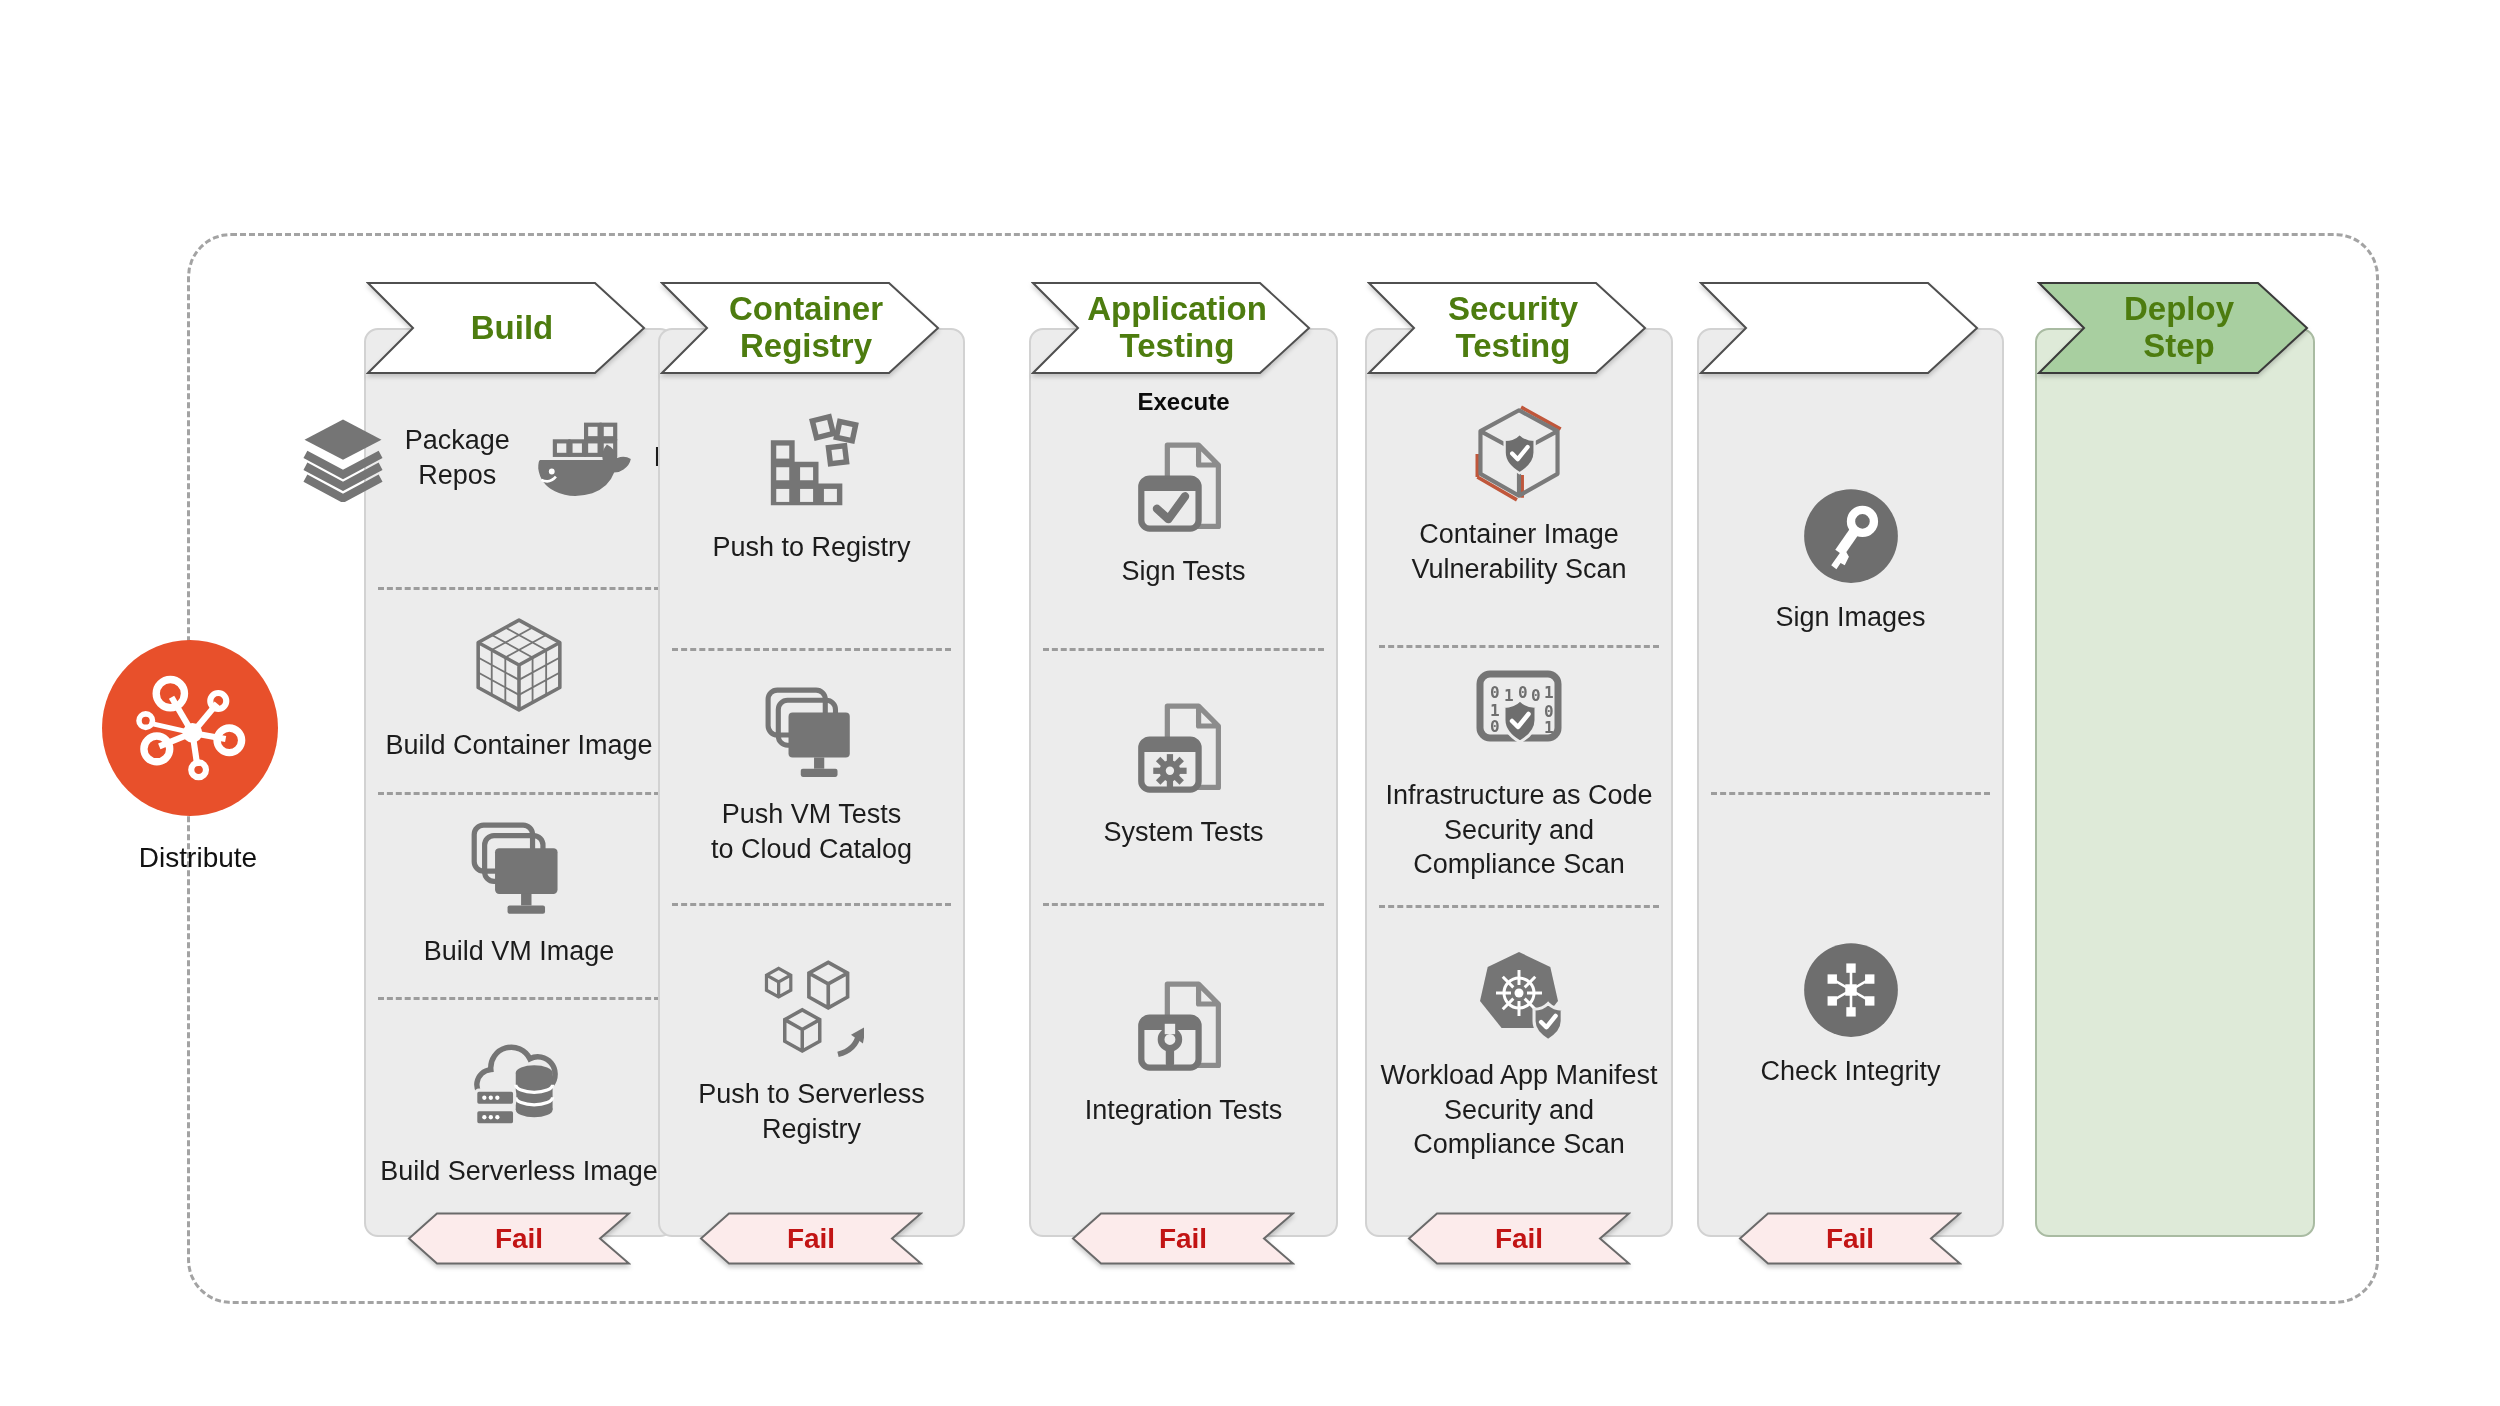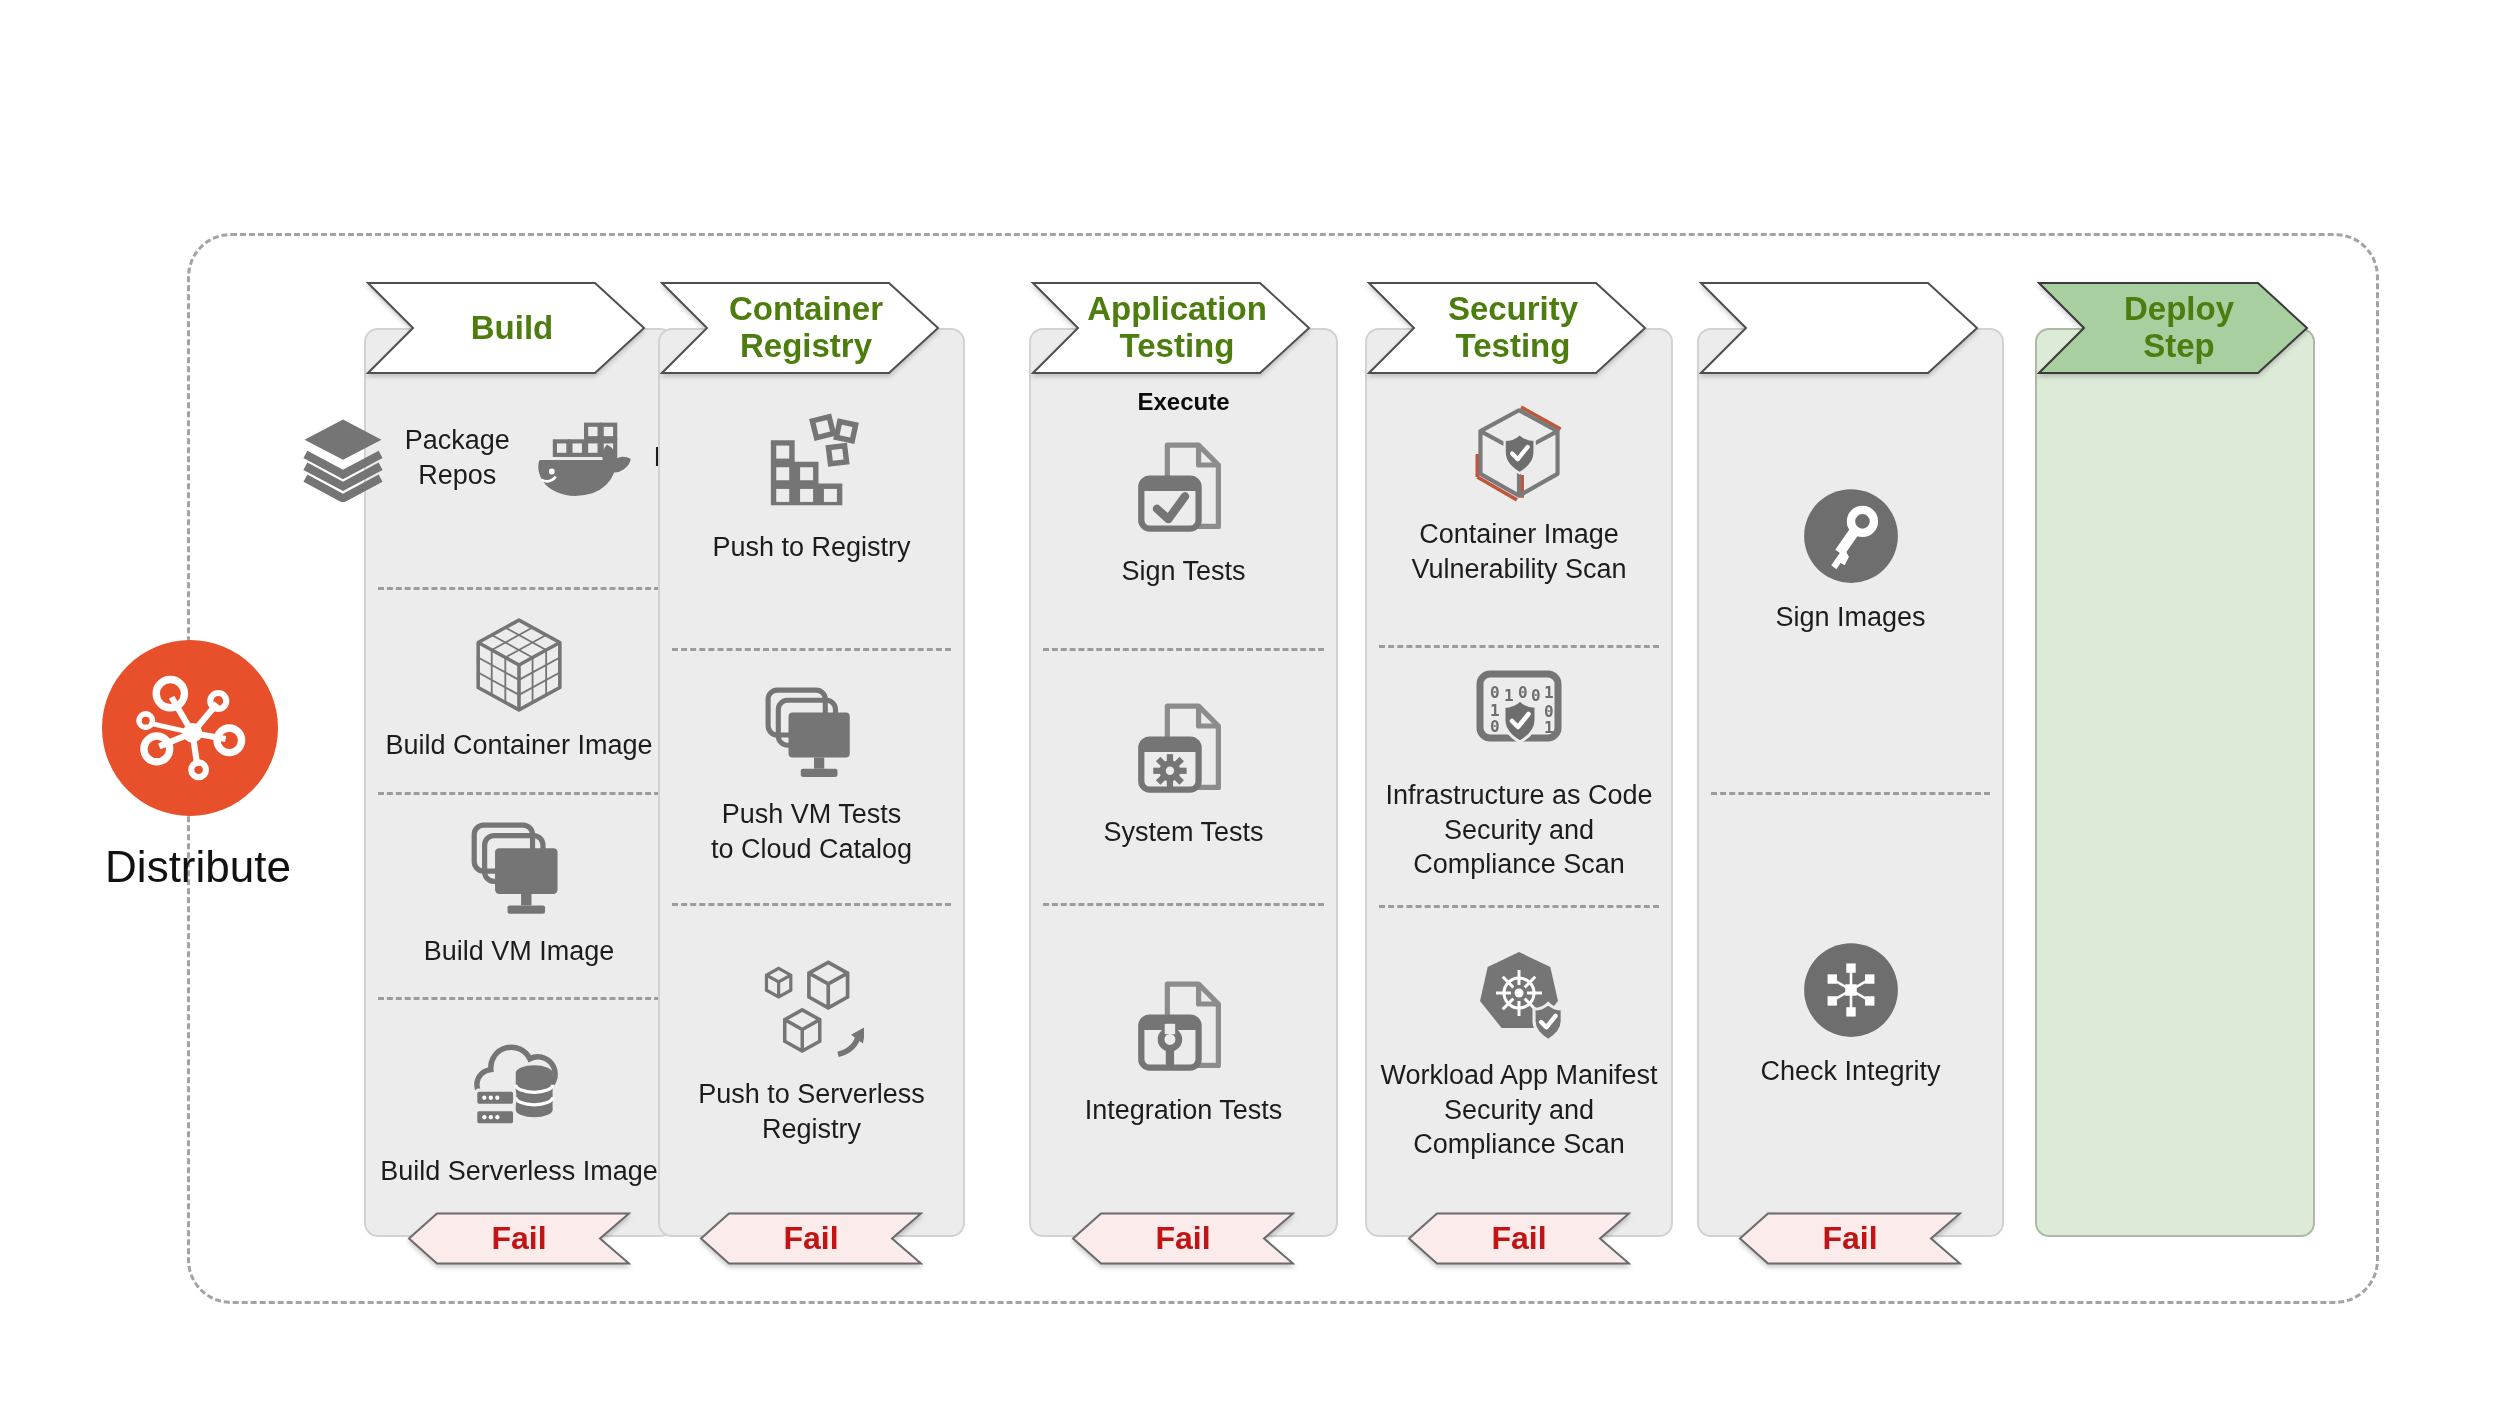--- a/index.html
+++ b/index.html
@@ -1,33 +1,33 @@
 <!DOCTYPE html>
 <html><head>
 <meta charset="utf-8">
 <style>
   html,body{margin:0;padding:0;background:#fff;}
   .canvas{position:relative;width:2500px;height:1406px;background:#ffffff;font-family:"Liberation Sans",sans-serif;overflow:hidden;}
   .outer-dash{position:absolute;left:187px;top:233px;width:2192px;height:1071px;border:3px dashed #A3A3A3;border-radius:44px;box-sizing:border-box;}
   .distribute-circle{position:absolute;left:102px;top:640px;width:176px;height:176px;border-radius:50%;background:#E8502B;display:flex;align-items:center;justify-content:center;}
-  .distribute-label{position:absolute;left:48px;top:842px;width:300px;text-align:center;font-size:44px;color:#111;}
+  .distribute-label{position:absolute;left:48px;top:842px;width:300px;text-align:center;font-size:28px;color:#111;}
   .col{position:absolute;top:0;height:1406px;}
   .col-body{position:absolute;left:0;width:100%;top:328px;height:909px;background:#ECECEC;border:2px solid #D2D2D2;border-radius:14px;box-sizing:border-box;}
   .col-body.deploy{background:#DEEAD8;border-color:#A9BBA2;}
   .divider{position:absolute;left:14px;right:14px;border-top:3px dashed #9C9C9C;}
   .hdr{position:absolute;left:2px;top:281px;filter:drop-shadow(0 3px 2px rgba(0,0,0,.18));}
   .hdr-label{position:absolute;left:2px;top:281px;width:280px;height:94px;display:flex;align-items:center;justify-content:center;font-weight:bold;font-size:33px;line-height:1.12;color:#4d7c0f;text-align:center;white-space:pre-line;padding-left:12px;box-sizing:border-box;}
   .hdr-label.deploy{width:272px;}
   .section{position:absolute;left:0;width:100%;display:flex;flex-direction:column;align-items:center;justify-content:center;gap:14px;}
   .row{display:flex;flex-direction:row;align-items:flex-start;justify-content:center;gap:22px;}
   .item{display:flex;flex-direction:row;align-items:center;gap:18px;}
   .label{font-size:27px;color:#1c1c1c;text-align:center;white-space:pre-line;line-height:1.28;max-width:290px;}
   .subheader{font-size:24px;font-weight:bold;color:#0b0b0b;margin-bottom:10px;}
   .fail-svg{position:absolute;top:1212px;filter:drop-shadow(0 3px 2px rgba(0,0,0,.2));}
-  .fail-label{position:absolute;top:1212px;width:224px;height:53px;display:flex;align-items:center;justify-content:center;font-weight:bold;font-size:32px;color:#C21414;}
+  .fail-label{position:absolute;top:1212px;width:224px;height:53px;display:flex;align-items:center;justify-content:center;font-weight:bold;font-size:28px;color:#C21414;}
   svg.icon{display:block;}
 </style>
 </head>
 <body>
 
 <svg width="0" height="0" style="position:absolute">
   <defs>
     <symbol id="sym-package" viewBox="0 0 96 96">
       <path d="M48 6 L90 28 L48 50 L6 28 Z" fill="#757575"></path>
       <path d="M7 44 L48 66 L89 44" stroke="#757575" stroke-width="9" fill="none"></path>

